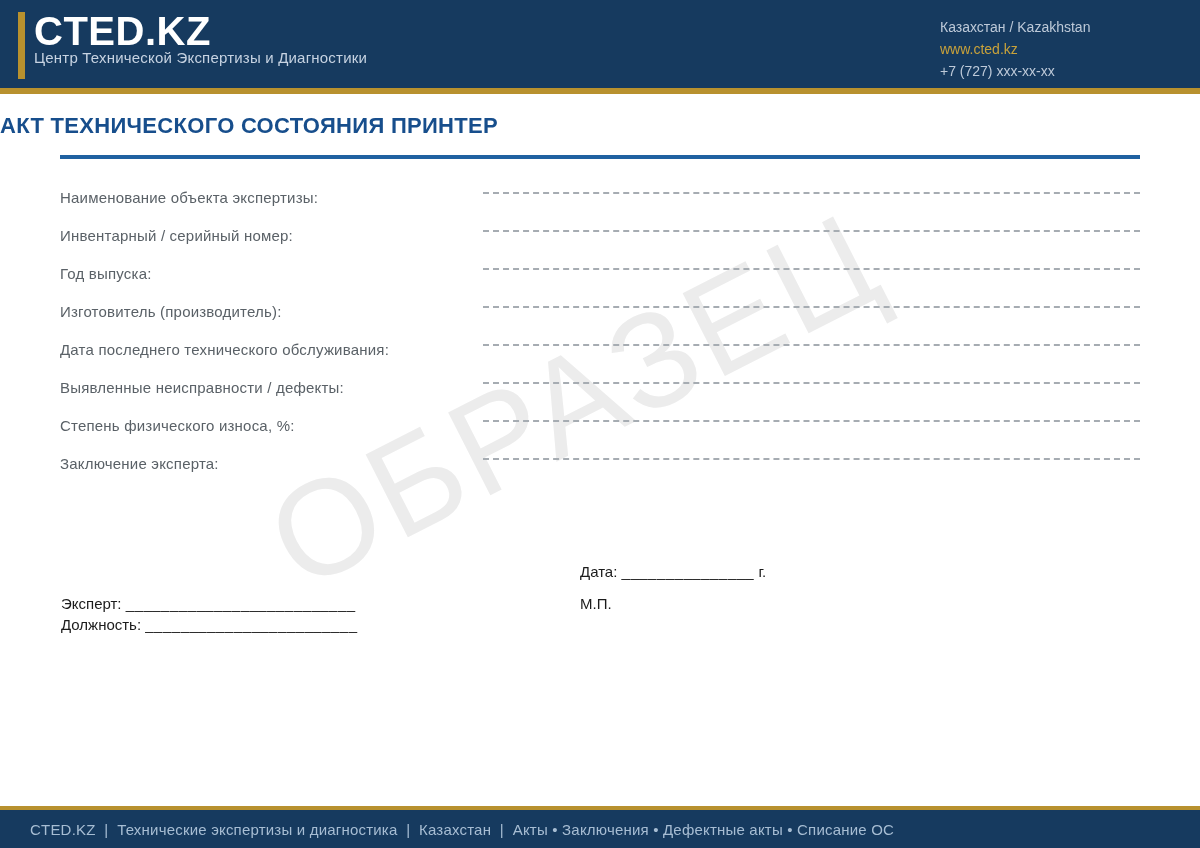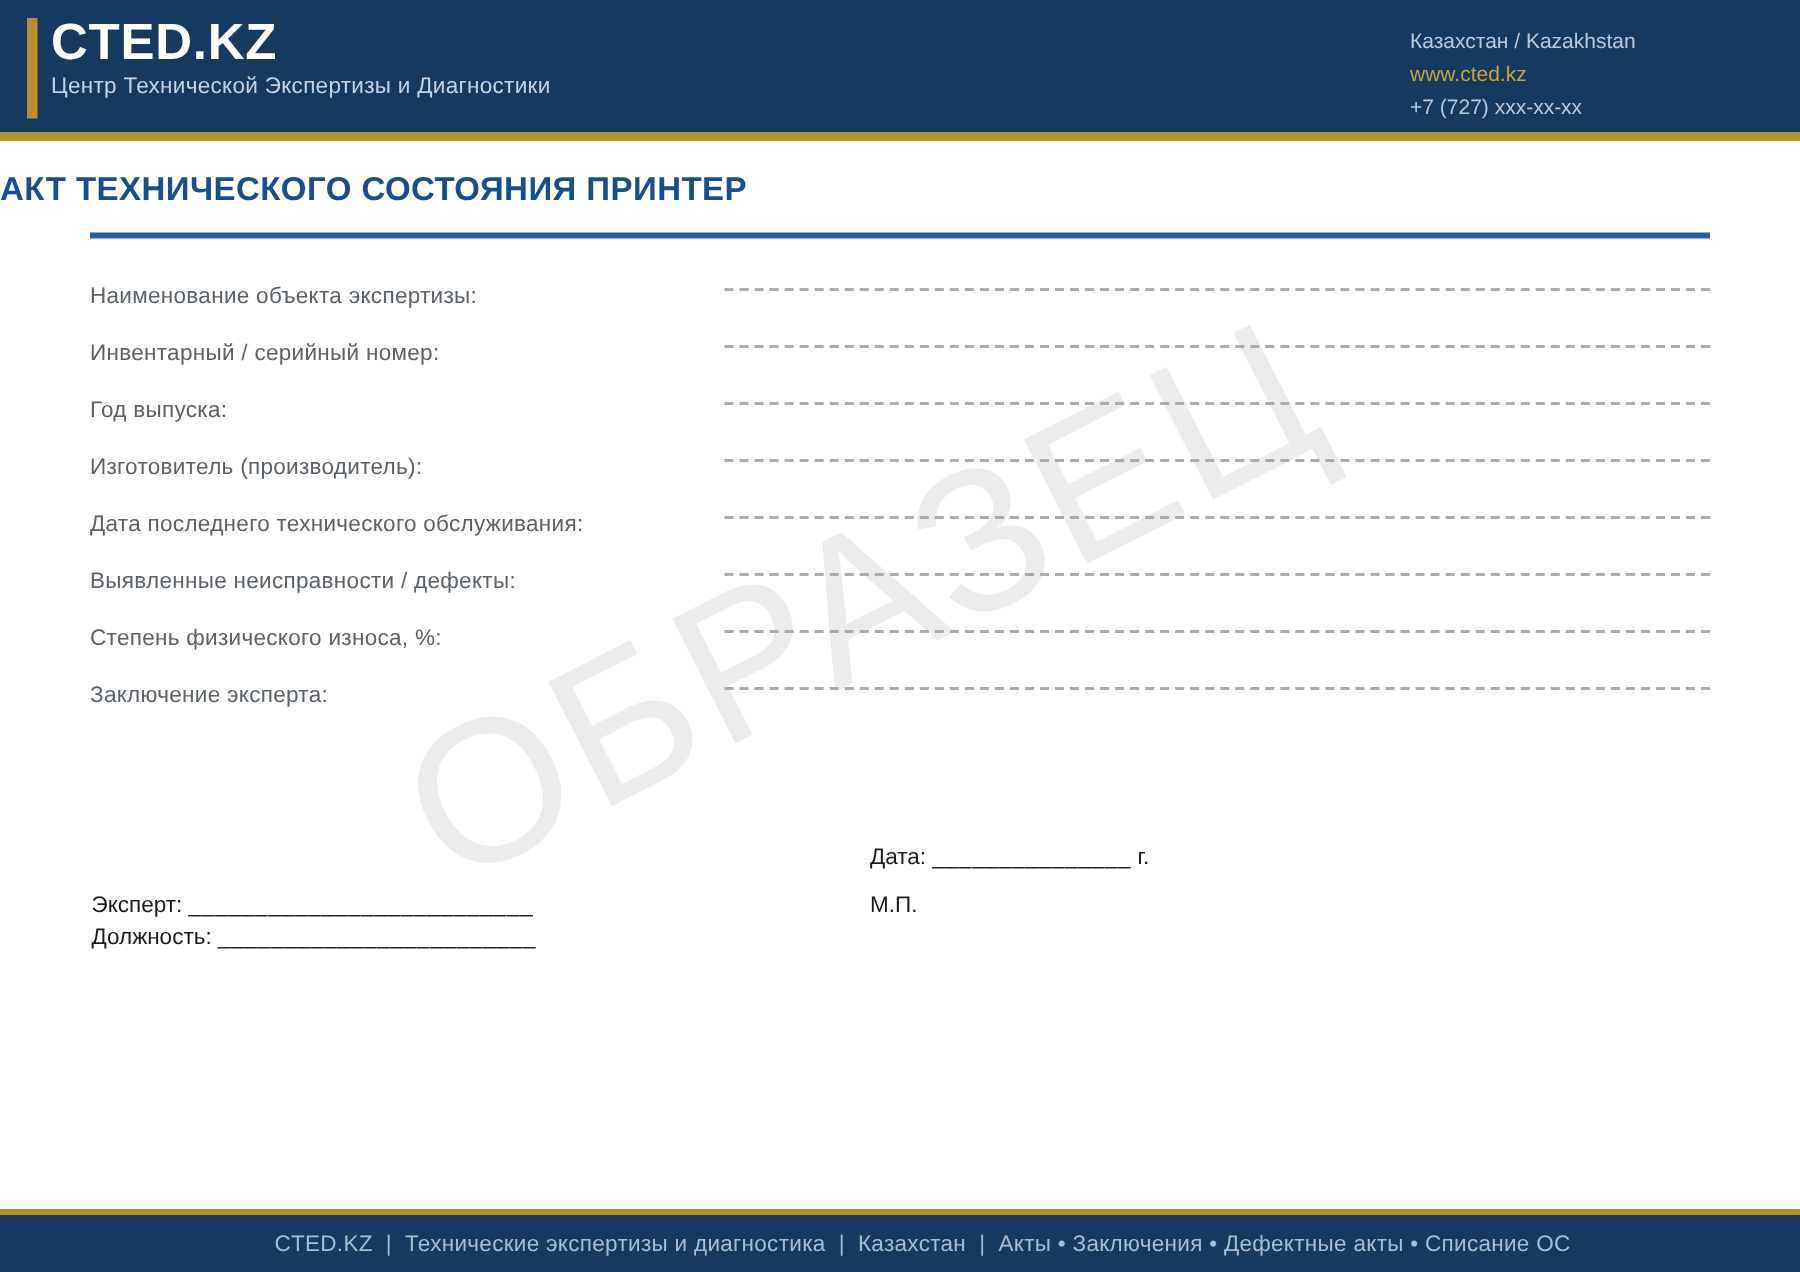--- a/index.html
+++ b/index.html
@@ -28,21 +28,21 @@
   .header{
     position:absolute;top:0;left:0;width:1200px;height:88px;
     background:var(--navy);z-index:2;
   }
   .logo-accent{
     position:absolute;left:18px;top:12px;width:7px;height:67px;
     background:var(--gold);
   }
   .logo{
     position:absolute;left:34px;top:9px;
-    font-size:34px;font-weight:bold;color:#FFFFFF;letter-spacing:0.5px;text-align:right;
+    font-size:40px;font-weight:bold;color:#FFFFFF;letter-spacing:0.5px;text-align:right;
   }
   .tagline{
     position:absolute;left:34px;top:49px;
     font-size:15px;color:#C7D3E2;letter-spacing:0.2px;
   }
   .header-contact{
     position:absolute;left:940px;top:16px;
     font-size:14px;line-height:22px;
   }
   .header-contact .region{color:var(--header_text);}
@@ -97,21 +97,21 @@
   .sig-stamp{position:absolute;left:580px;top:595px;}
   .sig-line{letter-spacing:0.5px;}
   
   .footer-gold{
     position:absolute;top:806px;left:0;width:1200px;height:4px;
     background:var(--gold);z-index:2;
   }
   .footer{
     position:absolute;top:810px;left:0;width:1200px;height:38px;
     background:var(--navy);z-index:2;
-    display:flex;align-items:center;padding-left:30px;justify-content:center;
+    display:flex;align-items:center;padding-left:30px;
   }
   .footer-text{
     font-size:15px;color:var(--footer_text);letter-spacing:0.2px;
     white-space:pre;
   }
 </style>
 </head>
 <body>
 
 <div class="page">

